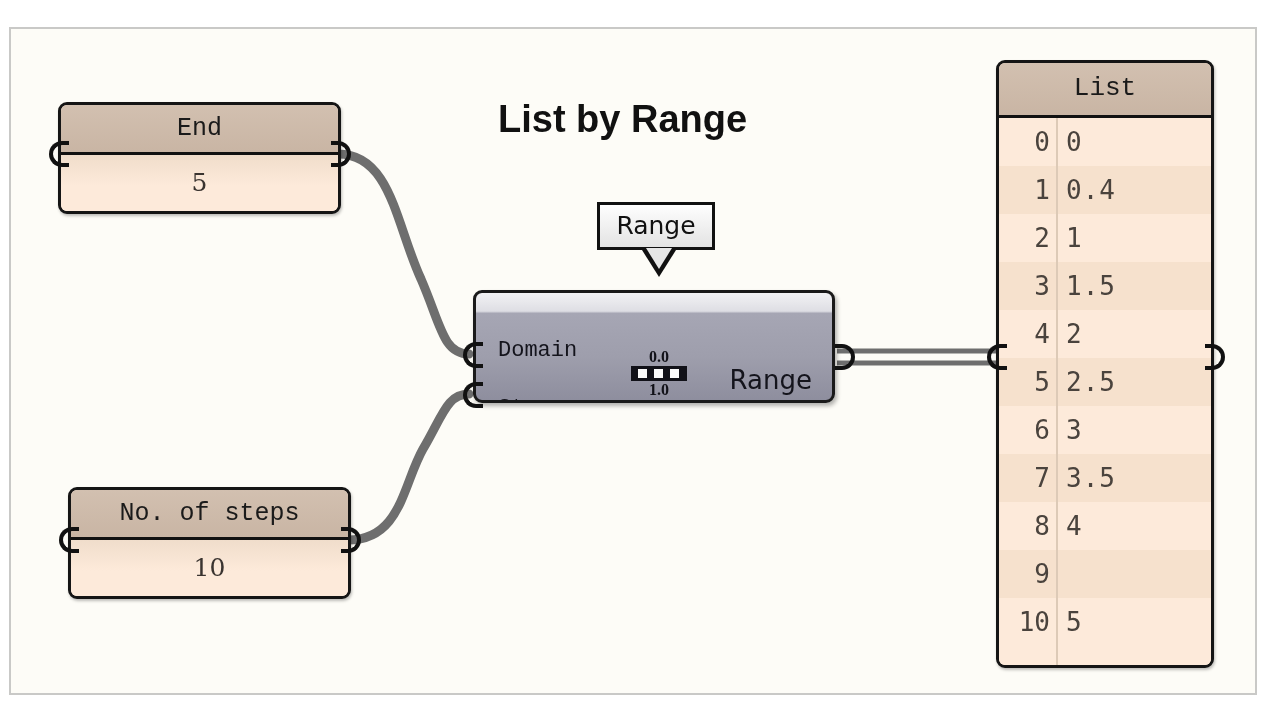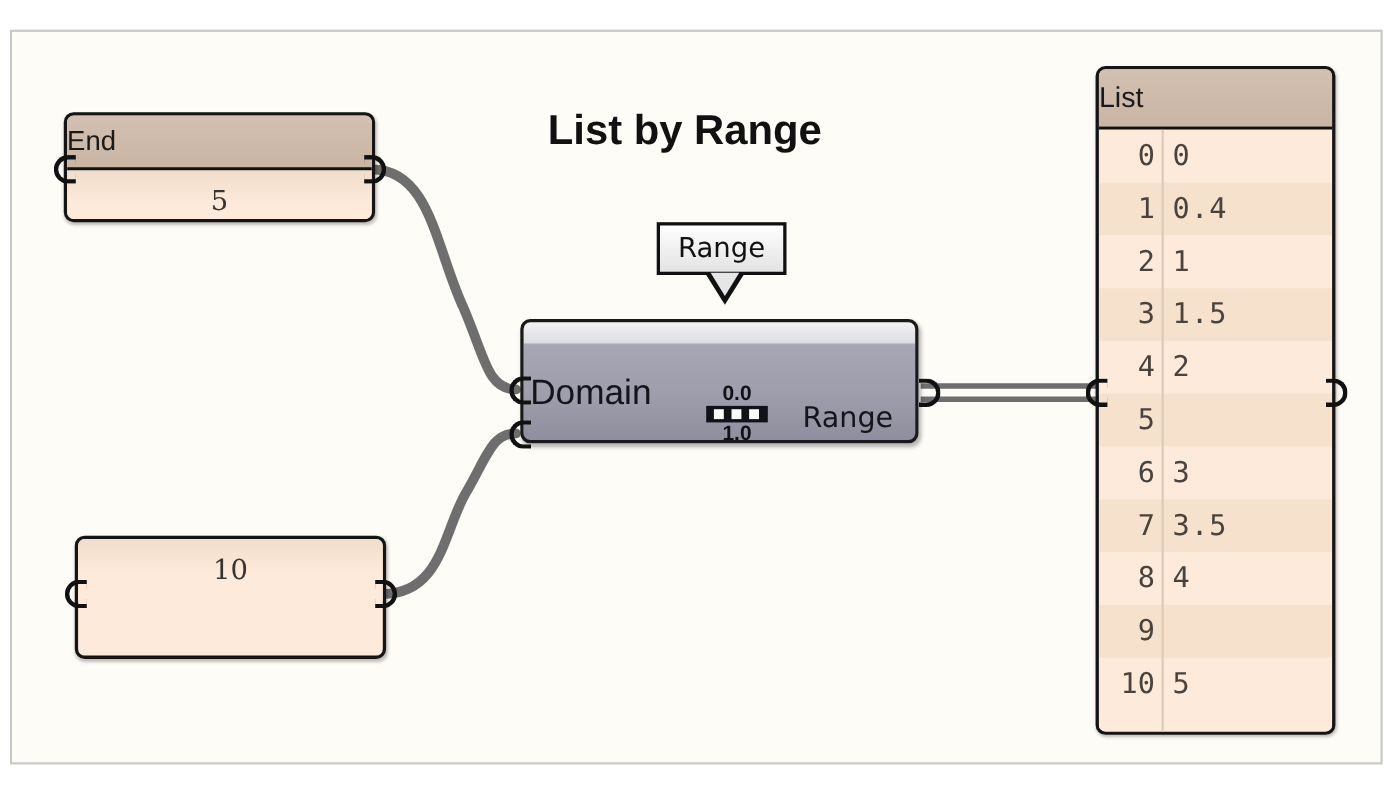--- a/index.html
+++ b/index.html
@@ -44,23 +44,23 @@
     border: 3px solid #151515;
     border-radius: 9px;
     background: #fdeada;
     overflow: hidden;
     box-shadow: 1px 2px 3px rgba(0,0,0,0.25);
   }
   .panel-head {
     position: relative;
     background: linear-gradient(to bottom, #d2c0b0 0%, #c9b5a4 100%);
     border-bottom: 3px solid #111111;
-    text-align: left;
+    text-align: center;
     color: #1a1a1a;
-    font-family: Liberation Sans, sans-serif;
+    font-family: Liberation Mono, monospace;
     font-weight: 400;
   }
   .panel-body {
     position: relative;
     background: linear-gradient(to bottom, #f0ddcb 0%, #fdeada 55%, #fdeada 100%);
     text-align: center;
     color: #3a3430;
     font-family: "DejaVu Serif", serif;
   }
 
@@ -69,21 +69,21 @@
     height: 47px;
     line-height: 47px;
     font-size: 25px;
   }
   .slider .panel-body {
     height: 56px;
     line-height: 56px;
     font-size: 25px;
   }
 
-  #node-end      { left: 47px;  top: 73px;  width: 283px; height: 100px; }
+  #node-end      { left: 47px;  top: 73px;  width: 283px; height: 112px; }
   #node-steps    { left: 57px;  top: 458px; width: 283px; height: 112px; }
 
   
   #node-list {
     left: 985px;
     top: 31px;
     width: 218px;
     height: 608px;
   }
   #node-list .panel-head {
@@ -145,46 +145,46 @@
     border: 3px solid #1a1a1a;
     border-radius: 9px;
     background: linear-gradient(to bottom,
                  #f2f2f4 0%, #dedee4 17%, #a6a6b4 19%,
                  #9e9eac 60%, #8e8e9e 100%);
     box-shadow: 2px 3px 4px rgba(0,0,0,0.3);
     overflow: hidden;
   }
   .comp-in {
     position: absolute;
-    left: 6px;
-    font-family: Liberation Sans, sans-serif;
-    font-size: 32px;
+    left: 22px;
+    font-family: Liberation Mono, monospace;
+    font-size: 22px;
     color: #14141c;
   }
   #comp-in-domain { top: 45px; }
   #comp-in-steps  { top: 103px; }
   .comp-out {
     position: absolute;
     right: 20px;
     top: 72px;
     font-family: "DejaVu Sans", sans-serif;
     font-size: 26px;
     color: #14141c;
   }
 
   
   #range-glyph {
     position: absolute;
-    left: 163px;
+    left: 152px;
     top: 56px;
     width: 62px;
     text-align: center;
-    font-family: Liberation Sans, sans-serif;
+    font-family: Liberation Serif, serif;
     font-weight: bold;
-    font-size: 19px;
+    font-size: 16px;
     color: #111118;
     line-height: 1.0;
   }
   #range-glyph .bar {
     display: block;
     height: 15px;
     background: #111118;
     margin: 1px auto;
     width: 56px;
     position: relative;
@@ -289,20 +289,21 @@
     </div>
 
     <div class="panel slider" id="node-end">
       <div class="panel-head">End</div>
       <div class="panel-body">5</div>
     </div>
     <div class="port left" style="left:38px; top:112px;"></div>
     <div class="port right" style="left:320px; top:112px;"></div>
 
     <div class="panel slider" id="node-steps">
+      <div class="panel-head">No. of steps</div>
       <div class="panel-body">10</div>
     </div>
     <div class="port left" style="left:48px; top:498px;"></div>
     <div class="port right" style="left:330px; top:498px;"></div>
 
     <div id="node-range">
       <div class="comp-in" id="comp-in-domain">Domain</div>
       <div class="comp-in" id="comp-in-steps">Steps</div>
       <div class="comp-out">Range</div>
       <div id="range-glyph">
@@ -339,20 +340,21 @@
             <div class="list-row alt">
               <span class="idx">3</span>
               <span class="val">1.5</span>
             </div>
             <div class="list-row">
               <span class="idx">4</span>
               <span class="val">2</span>
             </div>
             <div class="list-row alt">
               <span class="idx">5</span>
+              <span class="val">2.5</span>
             </div>
             <div class="list-row">
               <span class="idx">6</span>
               <span class="val">3</span>
             </div>
             <div class="list-row alt">
               <span class="idx">7</span>
               <span class="val">3.5</span>
             </div>
             <div class="list-row">

